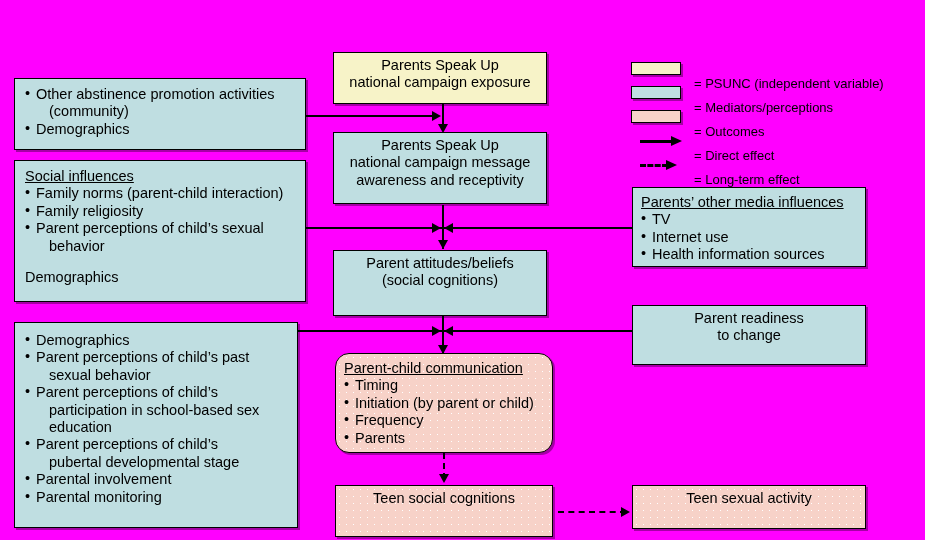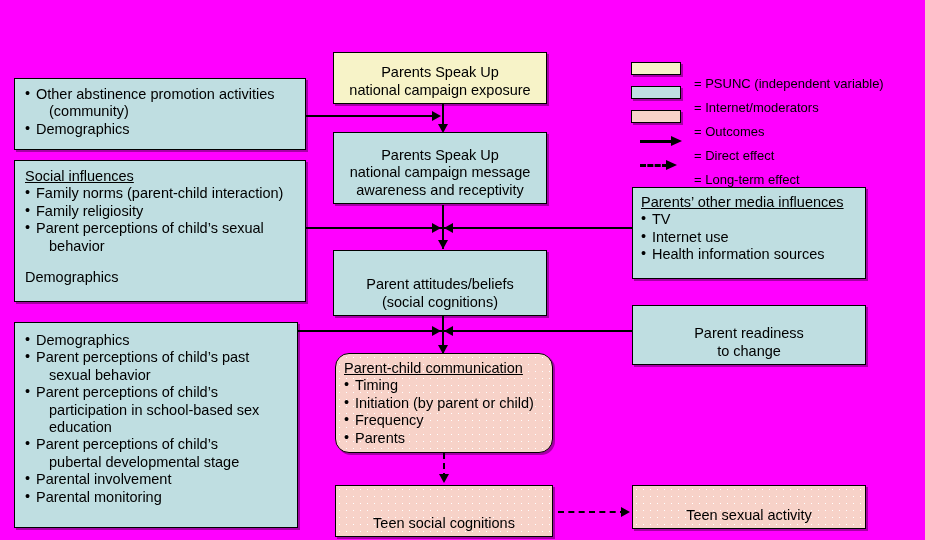--- a/index.html
+++ b/index.html
@@ -23,21 +23,21 @@
     box-shadow:2px 2px 0 rgba(0,0,0,0.35);
   }
   .box.mediator{background:#bfdee1;}
   .box.psunc{background:#f7f3c8;}
   .box.outcome{
     background:#f7d2c8;
     background-image:radial-gradient(#ffffff 0.6px, transparent 0.7px);
     background-size:7px 7px;
   }
   .box.center{
-    display:flex;align-items:flex-end;justify-content:center;text-align:center;
+    display:flex;align-items:flex-start;justify-content:center;text-align:center;
   }
   .box .inner{padding:7px 9px 7px 10px;}
   .hdr{text-decoration:underline;white-space:nowrap;}
   ul{margin:0;padding:0;list-style:none;}
   li{position:relative;padding-left:11px;margin:0;}
   li:before{content:"\2022";position:absolute;left:0;top:-1px;}
   li .cont{display:block;padding-left:13px;}
   .plain{margin-top:14px;}
 
   
@@ -229,21 +229,21 @@
       <div>Teen social cognitions</div>
     </div>
   </div>
 
   <div class="box outcome center" style="left:632px;top:485px;width:234px;height:44px;">
     <div class="inner" style="padding:4px 6px;">
       <div>Teen sexual activity</div>
     </div>
   </div>
 
-  <div class="box mediator" style="left:632px;top:187px;width:234px;height:92px;">
+  <div class="box mediator" style="left:632px;top:187px;width:234px;height:80px;">
     <div class="inner" style="padding:6px 8px;">
       <div class="hdr">Parents’ other media influences</div>
       <ul>
         <li>
           <span>TV</span>
         </li>
         <li>
           <span>Internet use</span>
         </li>
         <li>
@@ -262,21 +262,21 @@
 
   <div id="legend">
 
     <div class="lg-row">
       <span class="sw psunc"></span>
       <span class="lg-txt">= PSUNC (independent variable)</span>
     </div>
 
     <div class="lg-row">
       <span class="sw mediator"></span>
-      <span class="lg-txt">= Internet/moderators</span>
+      <span class="lg-txt">= Mediators/perceptions</span>
     </div>
 
     <div class="lg-row">
       <span class="sw outcome"></span>
       <span class="lg-txt">= Outcomes</span>
     </div>
 
     <div class="lg-row">
       <span class="lg-arr">
         <span class="shaft"></span>

